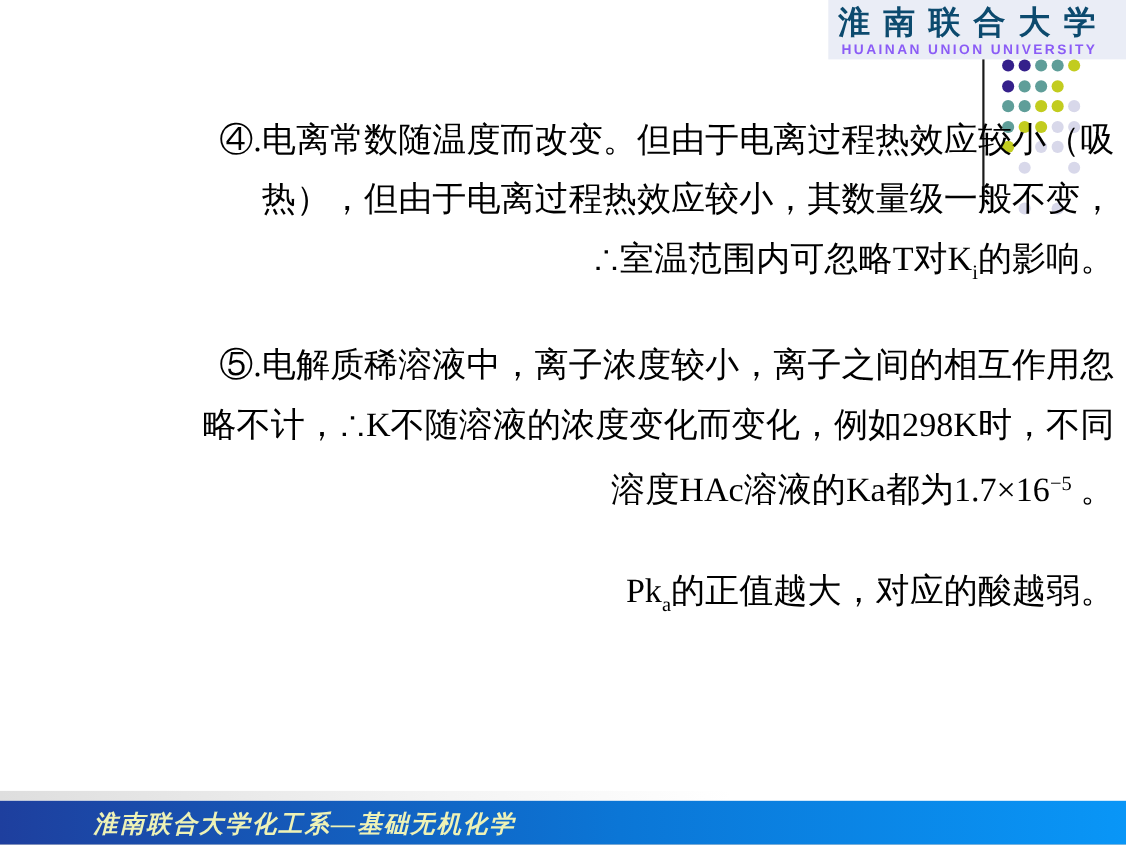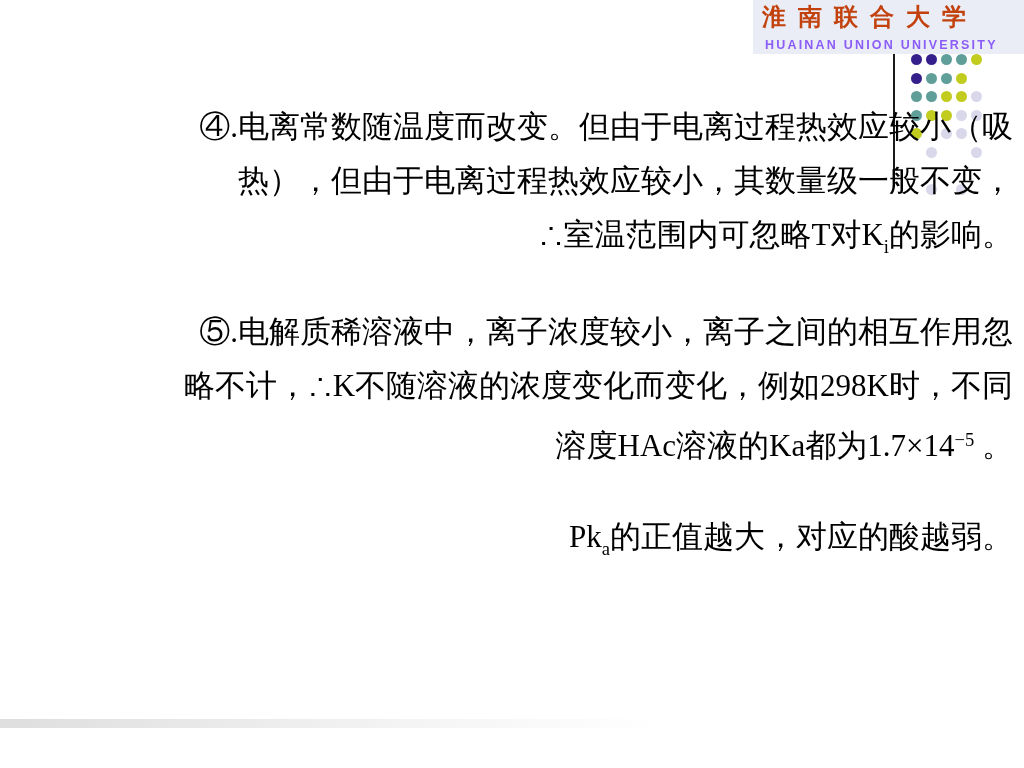--- a/index.html
+++ b/index.html
@@ -9,22 +9,22 @@
     font-family:"Liberation Serif","DejaVu Serif",serif;
   }
   
   .logo-box {
     position:absolute; left:753px; top:0; width:271px; height:54px;
     background:#eaedf6;
   }
   .logo-cn {
     position:absolute; left:9px; top:1px;
     font-family:"Liberation Sans","DejaVu Sans",sans-serif;
-    font-weight:bold; font-size:24px; letter-spacing:12px;
-    color:#c2410c; white-space:nowrap;
+    font-weight:bold; font-size:29px; letter-spacing:12px;
+    color:#0c4a6e; white-space:nowrap;
   }
   .logo-en {
     position:absolute; left:12px; top:38px;
     font-family:"Liberation Sans","DejaVu Sans",sans-serif;
     font-weight:bold; font-size:12.5px; letter-spacing:2.2px;
     color:#8b5cf6; white-space:nowrap;
   }
   
   .vrule {
     position:absolute; left:893px; top:54px; width:2px; height:119px;
@@ -102,21 +102,24 @@
     </div>
 
   <div class="para p1">
       <div class="line"><span>④.电离常数随温度而改变。但由于电离过程热效应较小（吸</span></div>
       <div class="line"><span>热），但由于电离过程热效应较小，其数量级一般不变，</span></div>
       <div class="line"><span>∴室温范围内可忽略T对K</span><span class="sub">i</span><span>的影响。</span></div>
     </div>
   <div class="para p2">
       <div class="line"><span>⑤.电解质稀溶液中，离子浓度较小，离子之间的相互作用忽</span></div>
       <div class="line"><span>略不计，∴K不随溶液的浓度变化而变化，例如298K时，不同</span></div>
-      <div class="line"><span>溶度HAc溶液的Ka都为1.7×14</span><span class="sup">−5</span><span> 。</span></div>
+      <div class="line"><span>溶度HAc溶液的Ka都为1.7×16</span><span class="sup">−5</span><span> 。</span></div>
     </div>
   <div class="para p3">
       <div class="line"><span>Pk</span><span class="sub">a</span><span>的正值越大，对应的酸越弱。</span></div>
     </div>
 
   <div class="pre-footer"></div>
+  <div class="footer">
+    <div class="footer-text">淮南联合大学化工系—基础无机化学</div>
+  </div>
 
 </div>
 
 </body></html>

